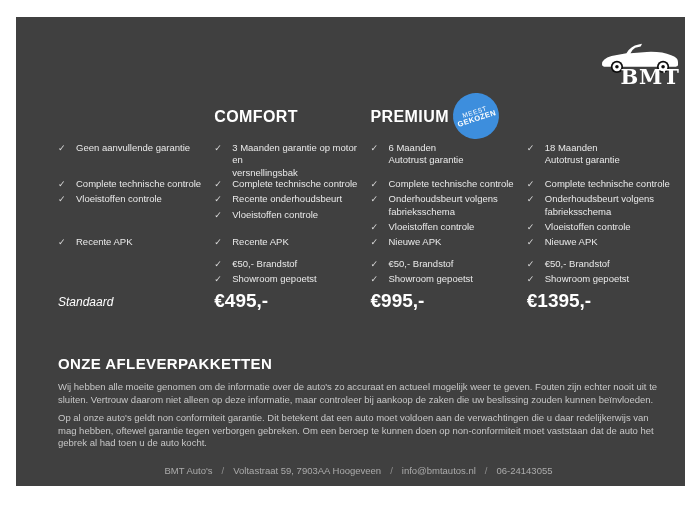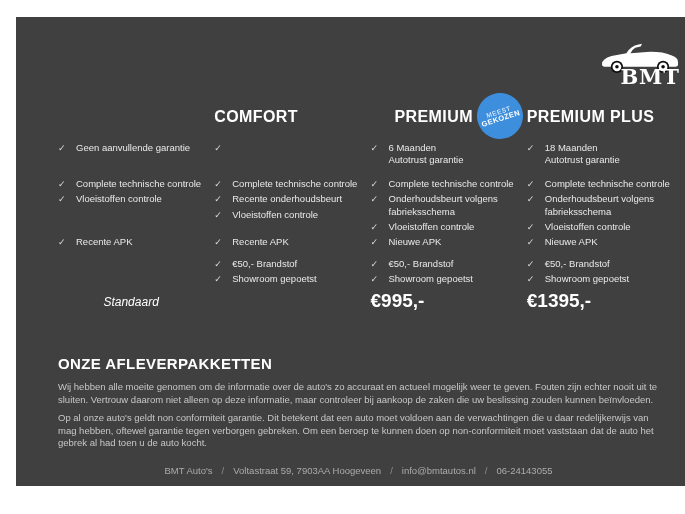--- a/index.html
+++ b/index.html
@@ -140,25 +140,27 @@
           <span class="feature-label">Vloeistoffen controle</span>
         </div>
       </div>
       <div class="group" style="grid-area: 4 / 1;">
         <div class="feature">
           <span class="check">✓</span>
           <span class="feature-label">Recente APK</span>
         </div>
       </div>
       <div class="group" style="grid-area: 5 / 1;"></div>
-      <div class="price label" style="grid-area: 6 / 1; text-align: center;">Standaard</div>
+      <div class="price label" style="grid-area: 6 / 1;">Standaard</div>
       <div class="pkg-header" style="grid-area: 1 / 2;"><span>COMFORT</span></div>
       <div class="group" style="grid-area: 2 / 2;">
         <div class="feature">
           <span class="check">✓</span>
+          <span class="feature-label">3 Maanden garantie op motor en
+versnellingsbak</span>
         </div>
       </div>
       <div class="group" style="grid-area: 3 / 2;">
         <div class="feature">
           <span class="check">✓</span>
           <span class="feature-label">Complete technische controle</span>
         </div>
         <div class="feature">
           <span class="check">✓</span>
           <span class="feature-label">Recente onderhoudsbeurt</span>
@@ -177,21 +179,22 @@
       <div class="group" style="grid-area: 5 / 2;">
         <div class="feature">
           <span class="check">✓</span>
           <span class="feature-label">€50,- Brandstof</span>
         </div>
         <div class="feature">
           <span class="check">✓</span>
           <span class="feature-label">Showroom gepoetst</span>
         </div>
       </div>
-      <div class="pkg-header" style="grid-area: 1 / 3; margin-left: 24px;"><span>PREMIUM</span><div class="badge" style="background: rgb(61, 142, 221);">
+      <div class="price" style="grid-area: 6 / 2;">€495,-</div>
+      <div class="pkg-header" style="grid-area: 1 / 3;"><span>PREMIUM</span><div class="badge" style="background: rgb(61, 142, 221);">
           <span class="b1">MEEST</span>
           <span class="b2">GEKOZEN</span>
         </div></div>
       <div class="group" style="grid-area: 2 / 3;">
         <div class="feature">
           <span class="check">✓</span>
           <span class="feature-label">6 Maanden
 Autotrust garantie</span>
         </div>
       </div>
@@ -220,21 +223,20 @@
         <div class="feature">
           <span class="check">✓</span>
           <span class="feature-label">€50,- Brandstof</span>
         </div>
         <div class="feature">
           <span class="check">✓</span>
           <span class="feature-label">Showroom gepoetst</span>
         </div>
       </div>
       <div class="price" style="grid-area: 6 / 3;">€995,-</div>
-      <div class="pkg-header" style="grid-area: 1 / 4;"><span>PREMIUM PLUS</span></div>
       <div class="group" style="grid-area: 2 / 4;">
         <div class="feature">
           <span class="check">✓</span>
           <span class="feature-label">18 Maanden
 Autotrust garantie</span>
         </div>
       </div>
       <div class="group" style="grid-area: 3 / 4;">
         <div class="feature">
           <span class="check">✓</span>

